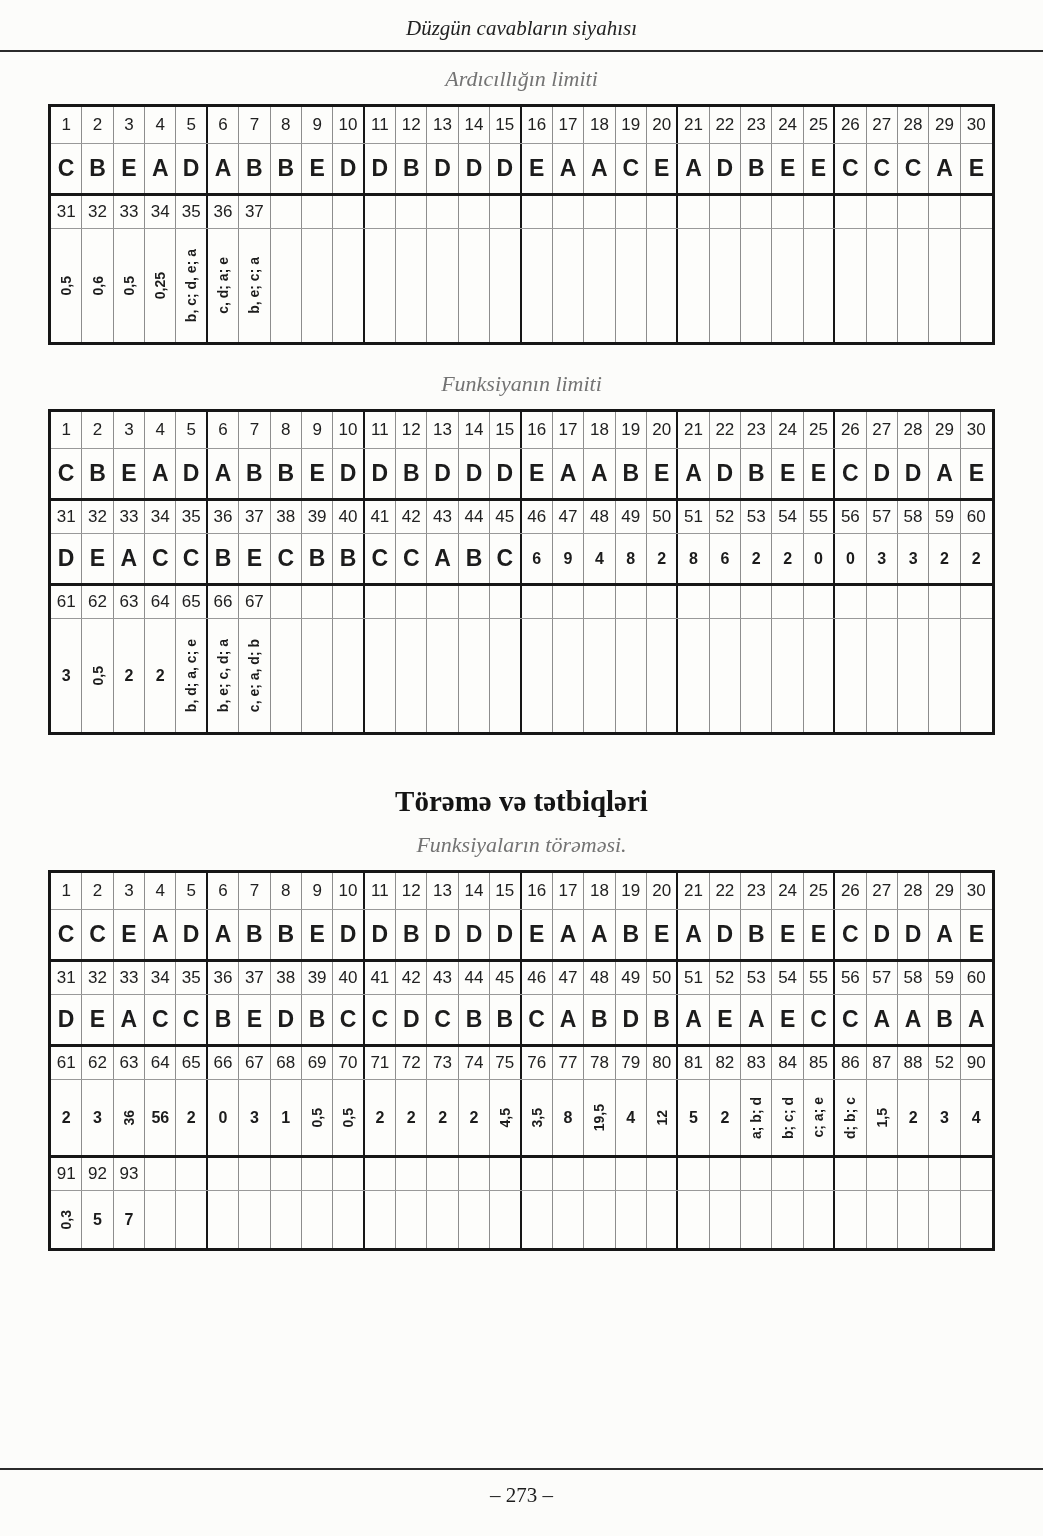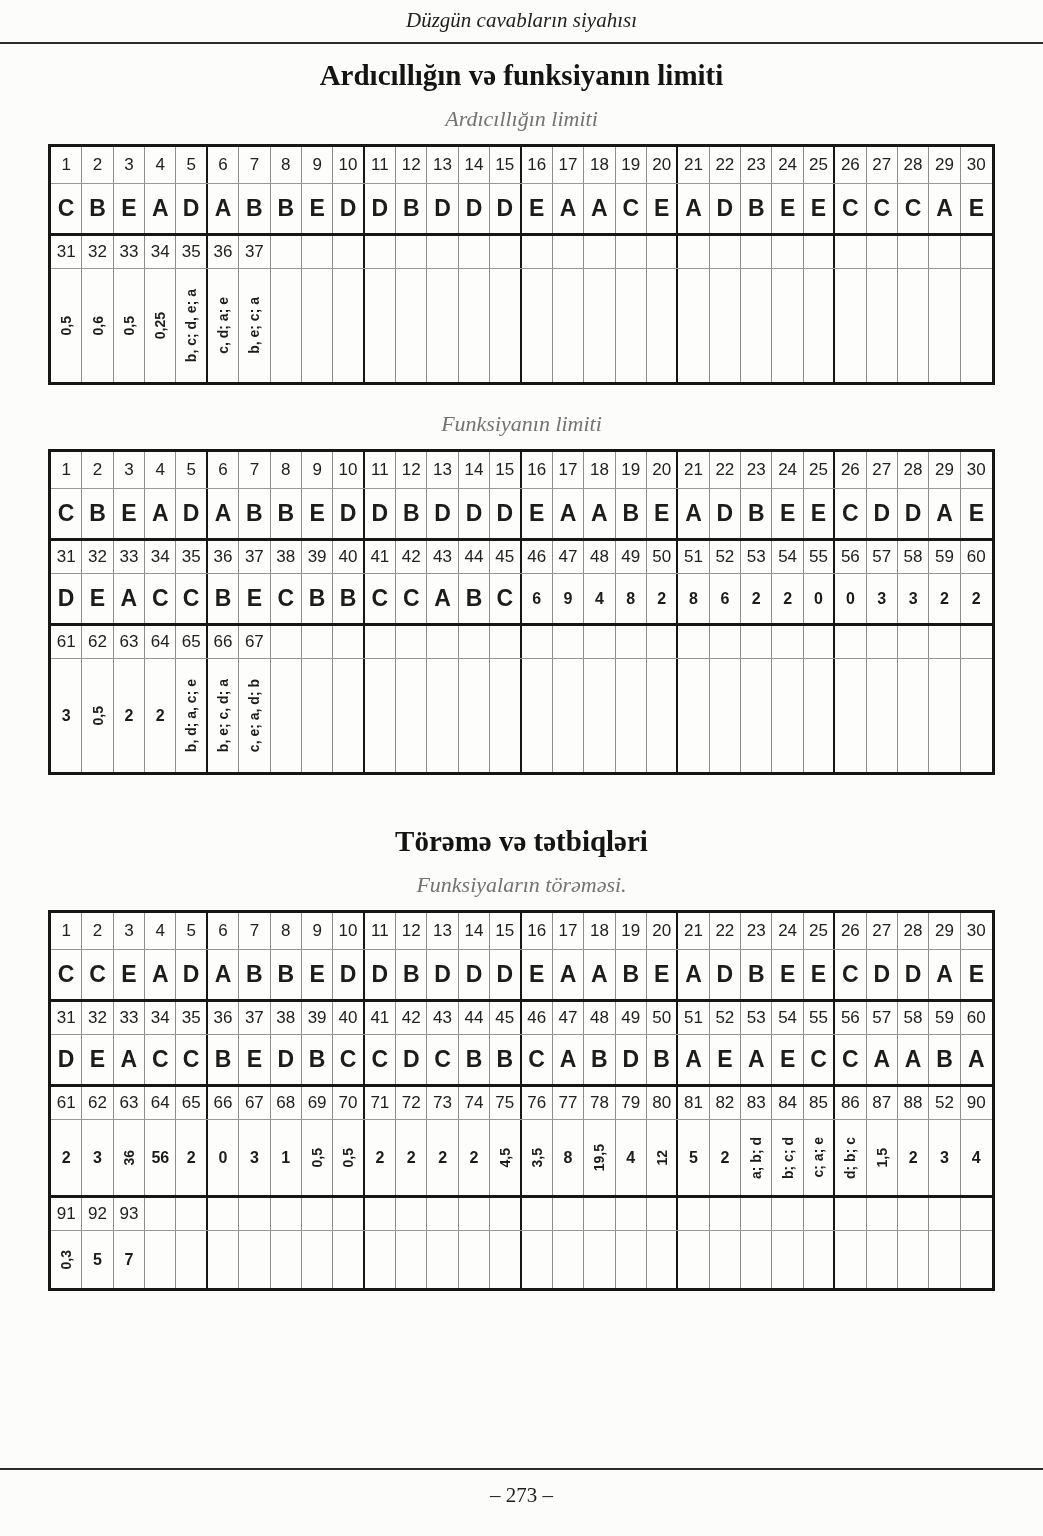--- a/index.html
+++ b/index.html
@@ -1,21 +1,21 @@
 <!DOCTYPE html>
 <html><head>
 <meta charset="utf-8">
 <style>
   * { margin:0; padding:0; box-sizing:border-box; }
   html,body { background:#e8e8e6; }
   body { width:1043px; height:1536px; margin:0 auto; position:relative; overflow:hidden;
          background:#fcfcfa; color:#1c1c1c; font-family:"Liberation Sans", sans-serif; }
 
   .running-header { text-align:center; font-family:"Liberation Serif", serif; font-style:italic;
-                    font-size:21px; padding-top:8px; color:#222; }
+                    font-size:21px; padding-top:16px; color:#222; }
   .header-rule { border-bottom:2px solid #2b2b2b; margin-top:9px; }
 
   .content { width:947px; margin:0 auto; }
   .section-title { text-align:center; font-family:"Liberation Serif", serif; font-weight:bold;
                    font-size:29px; margin-top:15px; color:#141414; }
   .section-subtitle { text-align:center; font-family:"Liberation Serif", serif; font-style:italic;
                       font-size:22px; margin:14px 0 12px; color:#737373; }
   .sec-1 .section-subtitle { margin-top:26px; }
   .sec-2 .section-title { margin-top:50px; }
 
@@ -46,21 +46,20 @@
   .page-number { text-align:center; font-family:"Liberation Serif", serif; font-size:21px; margin-top:13px; }
 </style>
 </head>
 <body>
 
 <div class="running-header">Düzgün cavabların siyahısı</div>
 <div class="header-rule"></div>
 
 <main class="content">
     <section class="section sec-0">
-      <div class="section-title">Ardıcıllığın və funksiyanın limiti</div>
       <div class="section-subtitle">Ardıcıllığın limiti</div>
       <div class="answers-table">
         <div class="band">
           <div class="row header-row">
             <div class="cell">1</div>
             <div class="cell">2</div>
             <div class="cell">3</div>
             <div class="cell">4</div>
             <div class="cell">5</div>
             <div class="cell">6</div>

